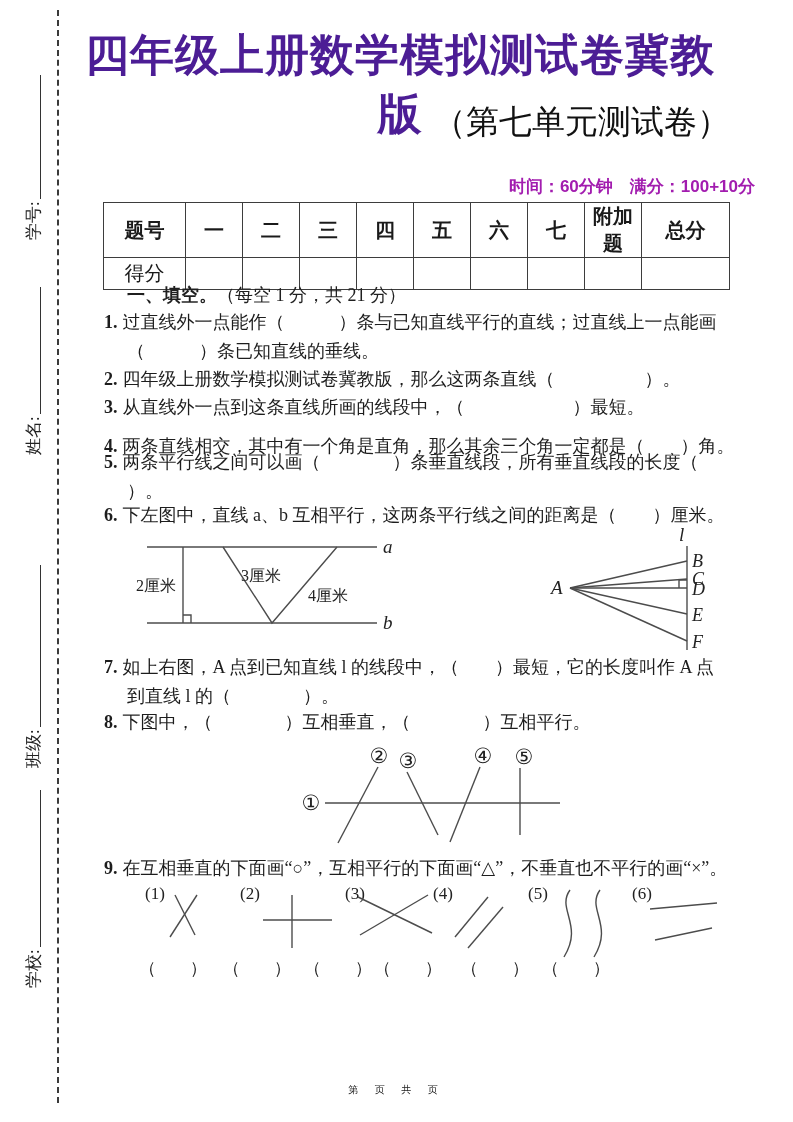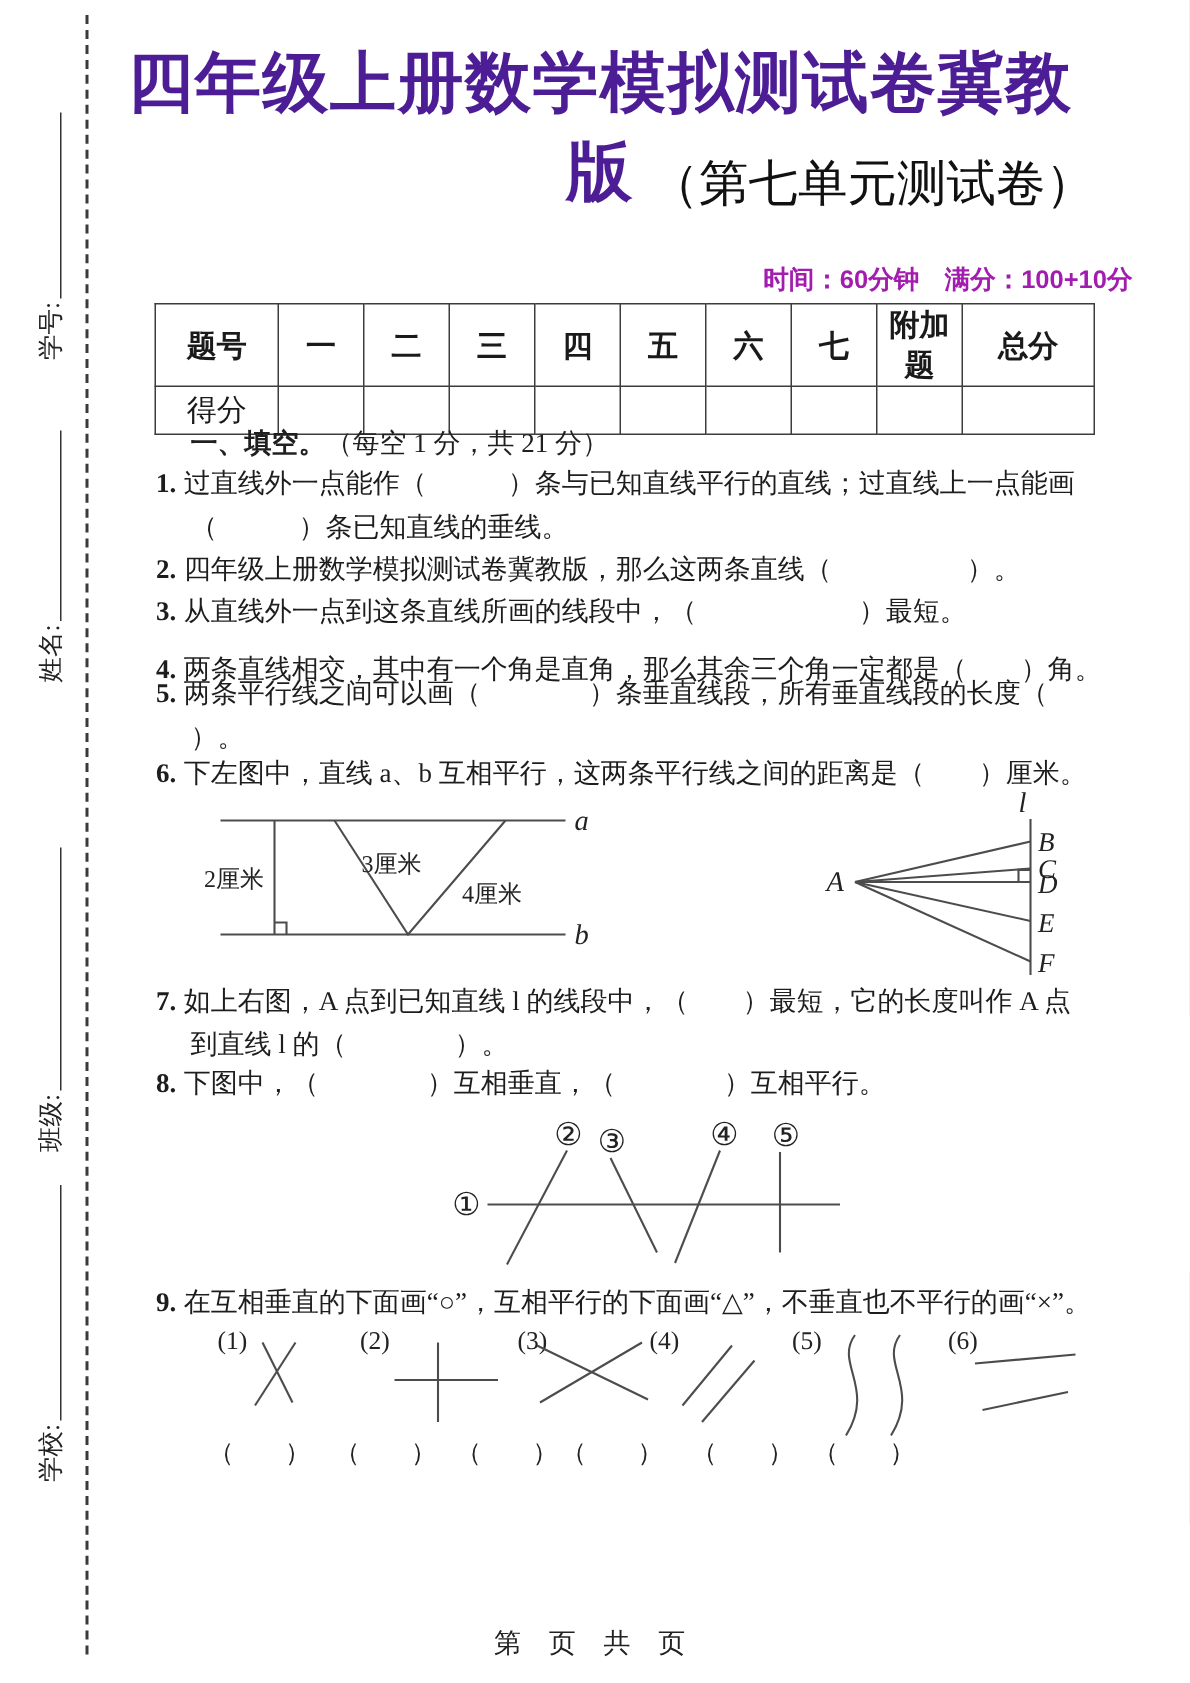--- a/index.html
+++ b/index.html
@@ -29,21 +29,21 @@
   .score td{height:31px;}
   
   .sec-head{position:absolute;left:85px;top:283px;font-size:18px;white-space:pre;}
   .sec-head b{font-family:"Liberation Sans","DejaVu Sans",sans-serif;font-weight:800;margin-left:42px;}
   .q{position:absolute;font-size:18px;white-space:pre;color:#1d1d1d;}
   .q b{margin-right:5px;}
   svg{position:absolute;overflow:visible;}
   .stroke{stroke:#4c4c4c;stroke-width:1.4;fill:none;}
   .svgtext{font-family:"Liberation Serif","DejaVu Serif",serif;fill:#222;}
   .ital{font-style:italic;}
-  .footer{position:absolute;left:0;right:0;top:1083px;text-align:center;font-size:18px;
+  .footer{position:absolute;left:0;right:0;top:1083px;text-align:center;font-size:10px;
     letter-spacing:7px;color:#222;}
 </style>
 </head>
 <body>
 
 <div class="page">
 
   <div class="cutline"></div>
 
   <div class="side-item" style="left:20px;top:240px;width:165px;">

